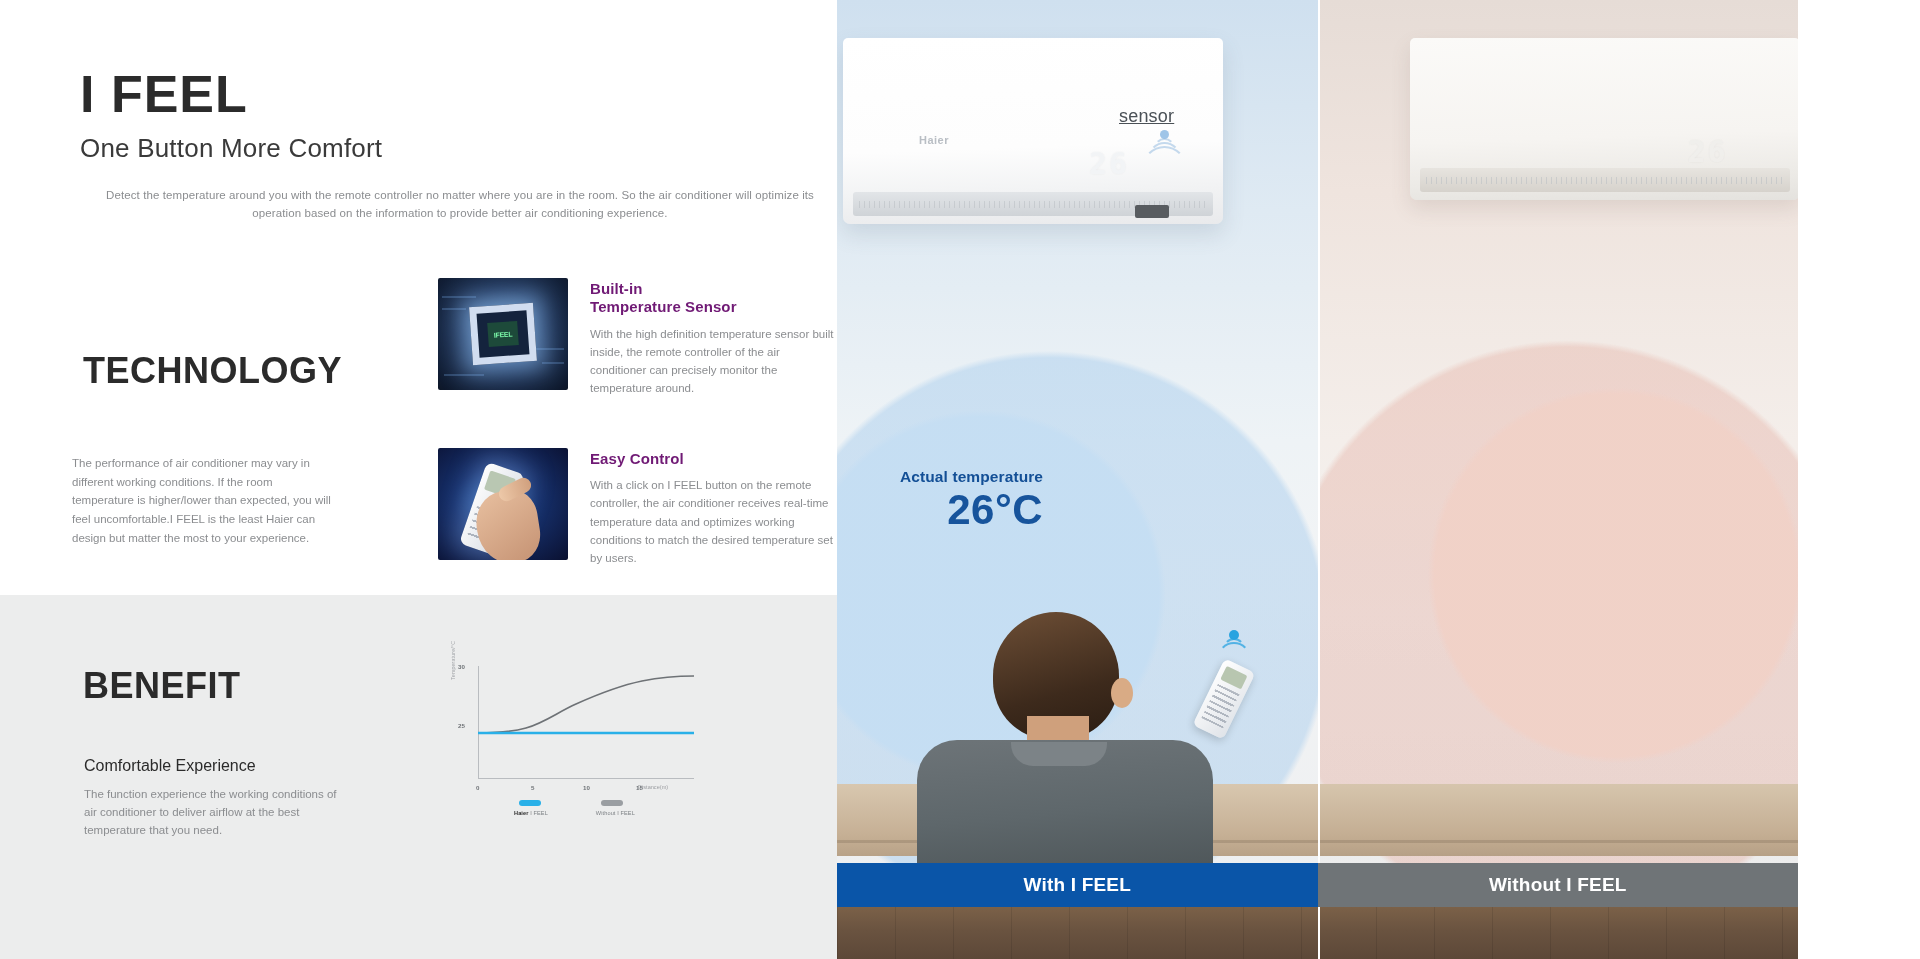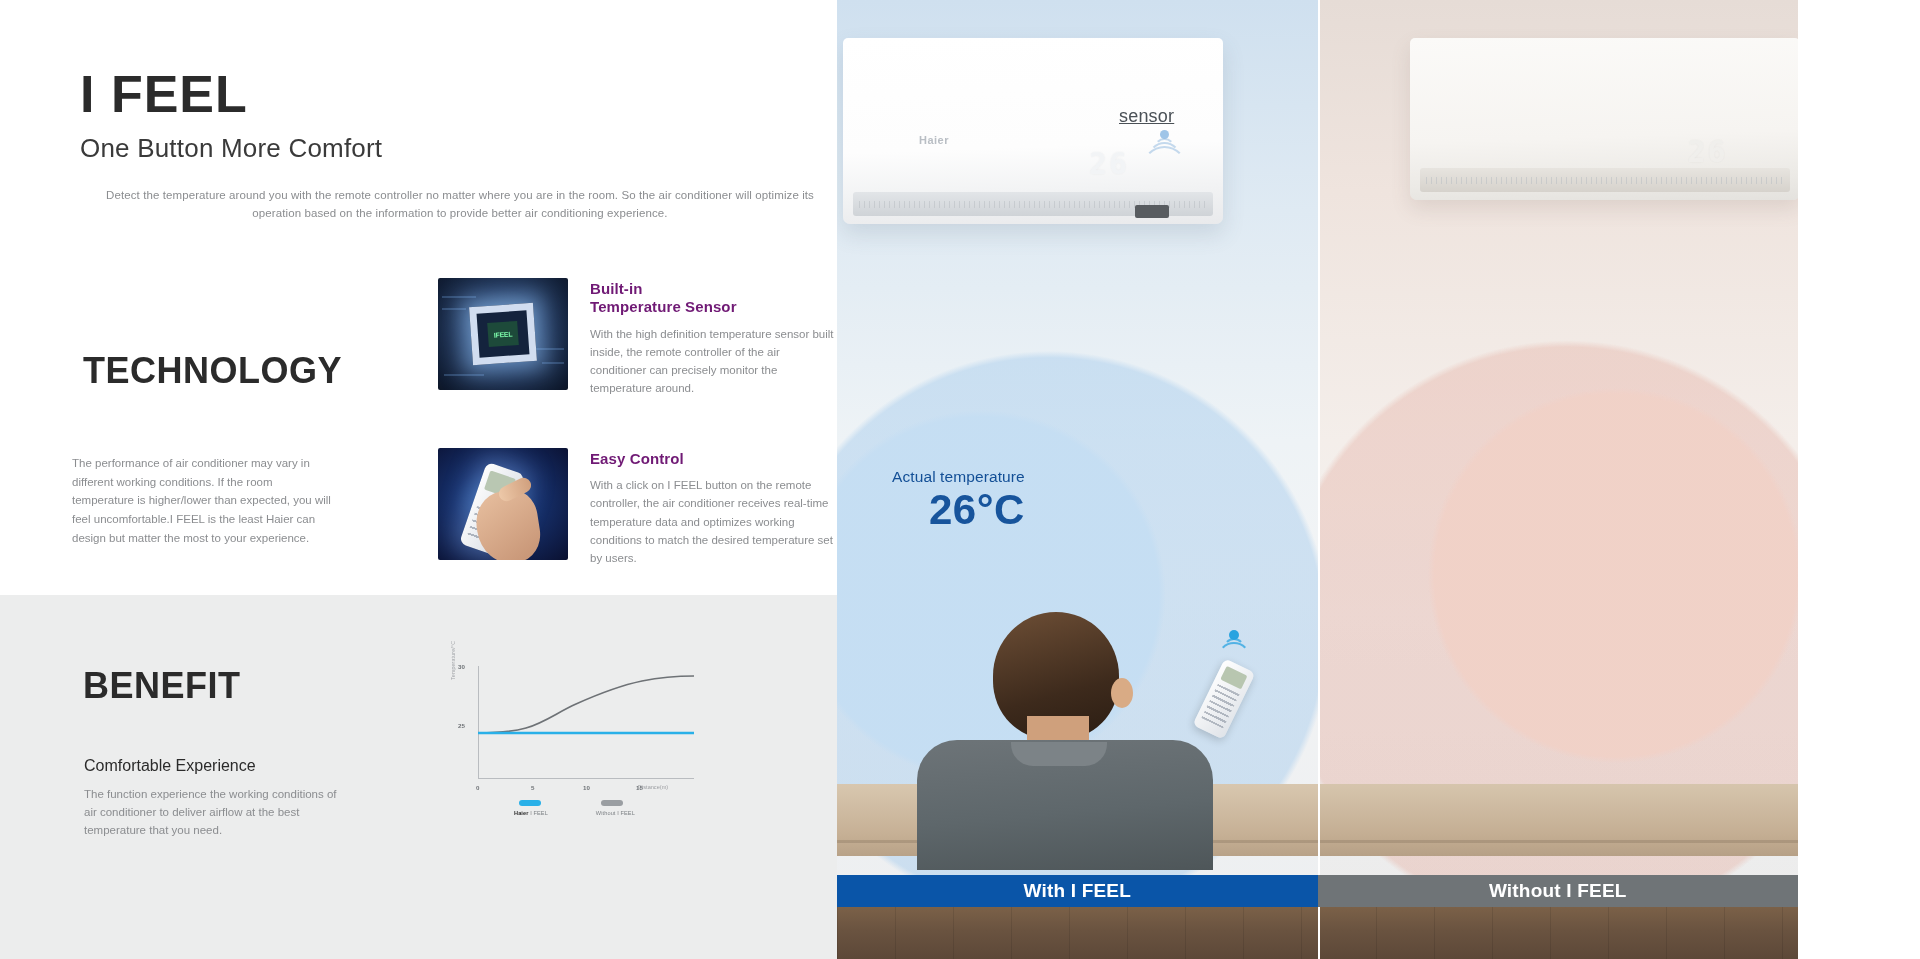--- a/index.html
+++ b/index.html
@@ -189,21 +189,21 @@
 
   
   .perceived {
     position:absolute; left:0; right:0; top:340px; z-index:8; text-align:center;
     font-size:31px; font-weight:400; color:#1c4a54; letter-spacing:.2px;
   }
 
   
   .actual { position:absolute; z-index:8; }
   .actual.a-left { left:55px; top:468px; }
-  .actual-label { font-size:15.5px; font-weight:400; letter-spacing:.1px; }
+  .actual-label { font-size:15.5px; font-weight:700; letter-spacing:.1px;margin-left:8px; }
   .actual-val { font-size:42px; font-weight:700; line-height:1.12; letter-spacing:.5px; }
   .a-left .actual-label, .a-left .actual-val { color:#134f96; }
   .a-left .actual-val { color:#17549c;text-align:right; }
 
   
   .person { position:absolute; z-index:5; }
   .p-head { position:absolute; border-radius:50% 50% 46% 46%; }
   .p-body { position:absolute; border-radius:40px 40px 0 0; }
 
   .person-l { left:78px; top:612px; width:300px; height:250px; }
@@ -236,21 +236,21 @@
   .sofa-r { background:linear-gradient(180deg,#d6c5ad,#c4ae93 70%,#b6a086); }
   .sofa-seam { position:absolute; left:0; top:56px; width:100%; height:3px; background:rgba(120,100,80,.28); }
 
   .floor { position:absolute; left:0; bottom:0; width:100%; height:52px;
     background:linear-gradient(180deg,#7b6148,#6a5340 45%,#5c4838);
     z-index:4; }
   .floor::after { content:""; position:absolute; inset:0;
     background:repeating-linear-gradient(90deg, rgba(0,0,0,.10) 0 1px, transparent 1px 58px); }
 
   
-  .banners { position:absolute; left:0; bottom:52px; width:100%; height:32px; display:flex; z-index:9; }
+  .banners { position:absolute; left:0; bottom:52px; width:100%; height:44px; display:flex; z-index:9; }
   .banner { width:50%; height:100%; display:flex; align-items:center; justify-content:center;
     font-size:19px; font-weight:700; color:#ffffff; letter-spacing:.2px; }
   .banner-with { background:#0a55a8; }
   .banner-without { background:#6f7477; }
 </style>
 </head>
 <body>
 
 <div class="page">
 

